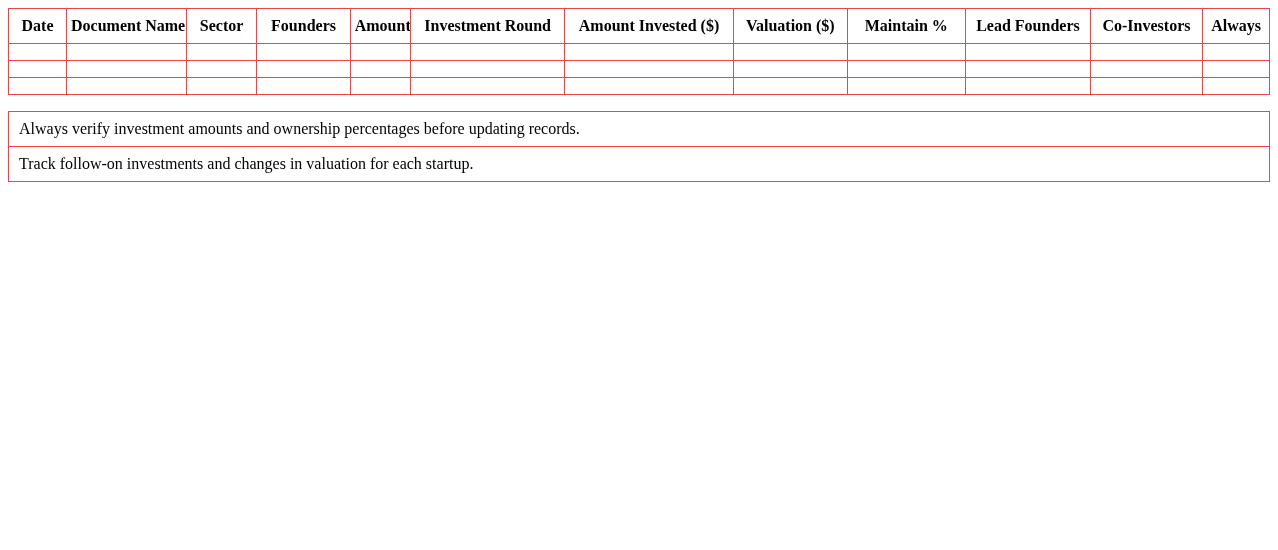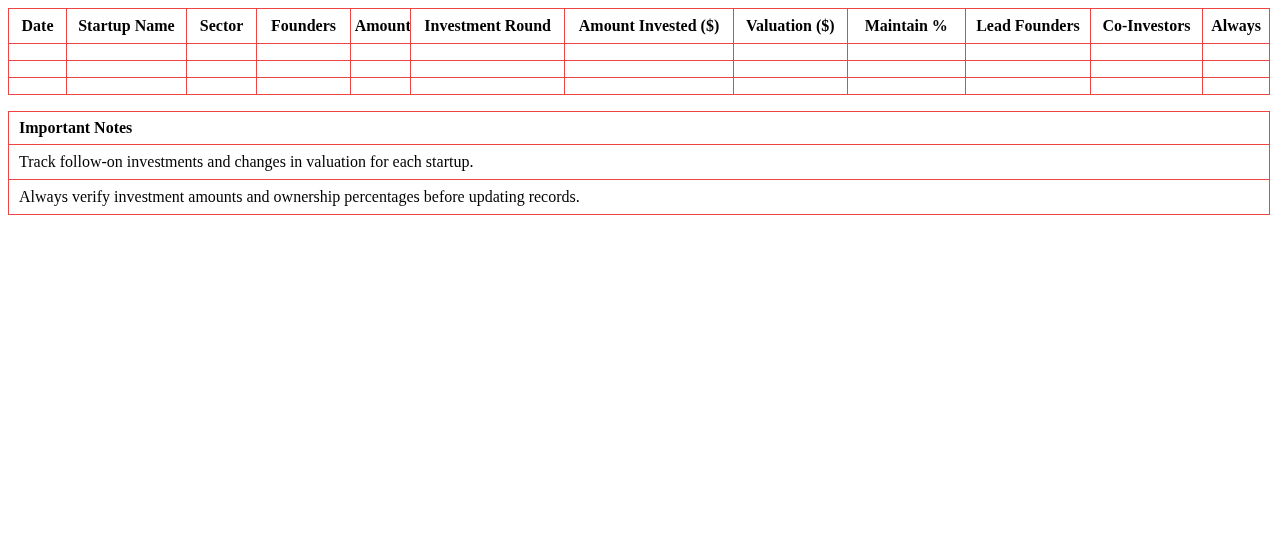--- a/index.html
+++ b/index.html
@@ -60,21 +60,21 @@
     <col style="width:13.4%">
     <col style="width:9.0%">
     <col style="width:9.4%">
     <col style="width:9.9%">
     <col style="width:8.9%">
     <col style="width:5.3%">
   </colgroup>
   <thead>
     <tr>
       <th>Date</th>
-      <th>Startup Name</th>
+      <th>Document Name</th>
       <th>Sector</th>
       <th>Founders</th>
       <th>Amount</th>
       <th>Investment Round</th>
       <th>Amount Invested ($)</th>
       <th>Valuation ($)</th>
       <th>Maintain %</th>
       <th>Lead Founders</th>
       <th>Co-Investors</th>
       <th>Always</th>
@@ -121,23 +121,20 @@
       <td class="empty-cell"></td>
       <td class="empty-cell"></td>
       <td class="empty-cell"></td>
       <td class="empty-cell"></td>
     </tr>
   </tbody>
 </table>
 
 <table class="notes-table">
   <tbody>
-    <tr class="notes-header">
-      <td>Important Notes</td>
+    <tr>
+      <td>Always verify investment amounts and ownership percentages before updating records.</td>
     </tr>
     <tr>
       <td>Track follow-on investments and changes in valuation for each startup.</td>
-    </tr>
-    <tr>
-      <td>Always verify investment amounts and ownership percentages before updating records.</td>
     </tr>
   </tbody>
 </table>
 
 </body></html>

